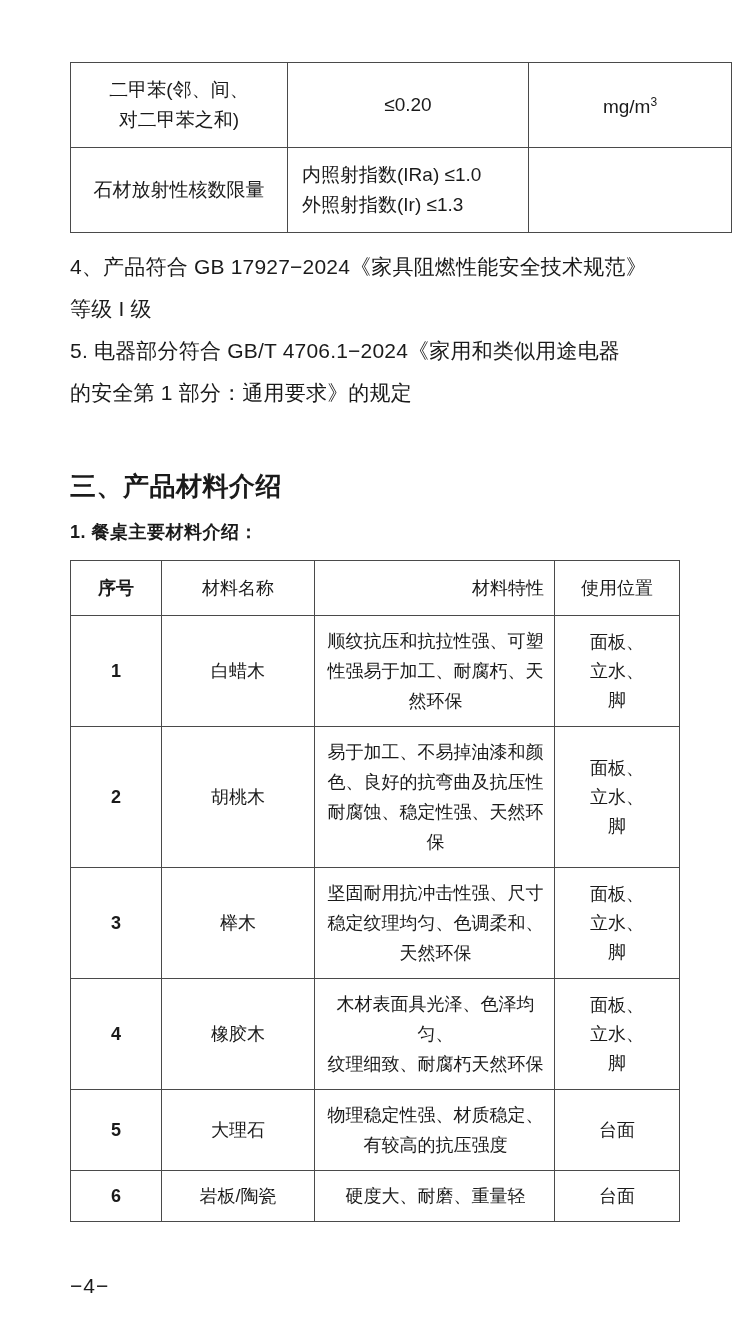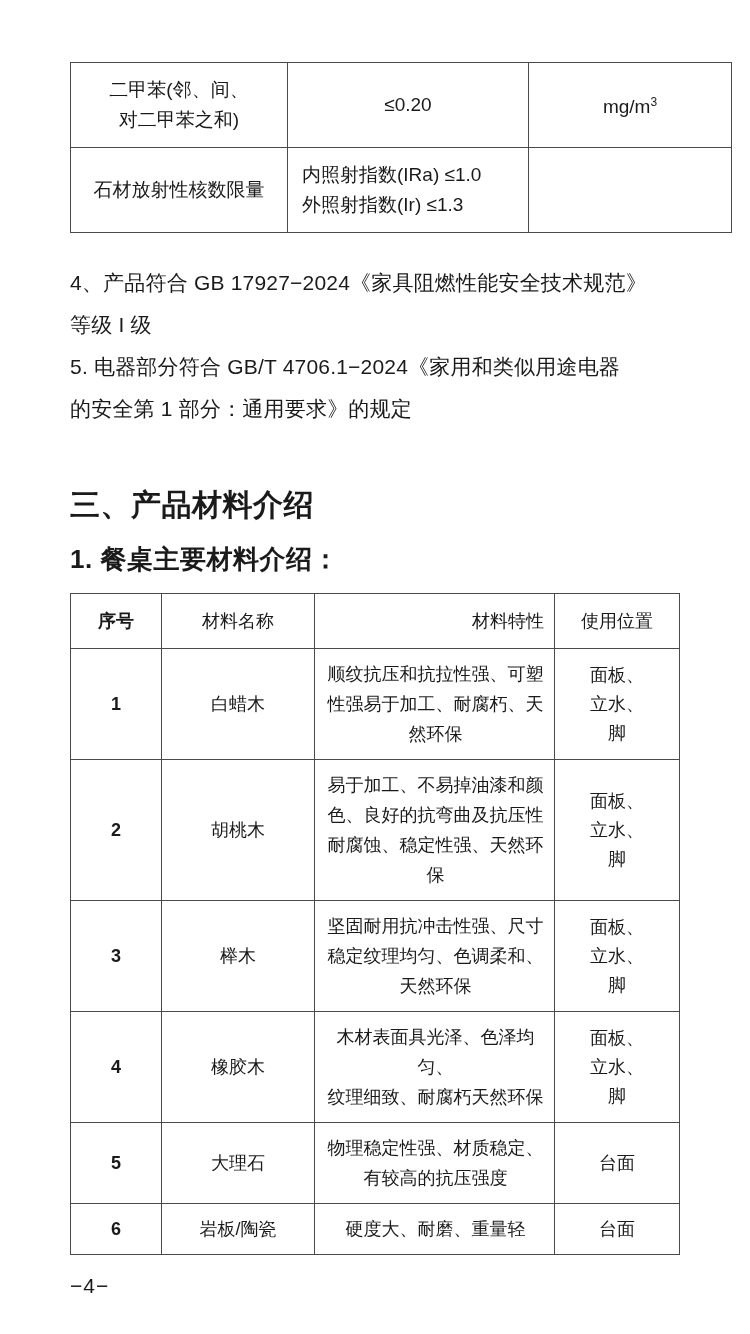--- a/index.html
+++ b/index.html
@@ -52,41 +52,41 @@
     text-align: left;
     padding-left: 14px;
   }
   .limits-table .radiation-cell div {
     white-space: nowrap;
   }
   sup { font-size: 12px; vertical-align: super; }
 
   
   .para-block {
-    margin-top: 30px;
+    margin-top: 14px;
     font-size: 21px;
     line-height: 40px;
     letter-spacing: 0.2px;
   }
   .para {
     margin: 0 0 2px 0;
   }
 
   .gap {
     height: 54px;
   }
 
   h2.section-title {
-    font-size: 30px;
+    font-size: 26px;
     font-weight: bold;
     margin: 0 0 16px 0;
     letter-spacing: 0.5px;
   }
   h3.sub-title {
-    font-size: 26px;
+    font-size: 18px;
     font-weight: bold;
     margin: 0 0 16px 0;
     letter-spacing: 0.5px;
   }
 
   
   .materials-table {
     margin-top: 4px;
   }
   .materials-table td {

